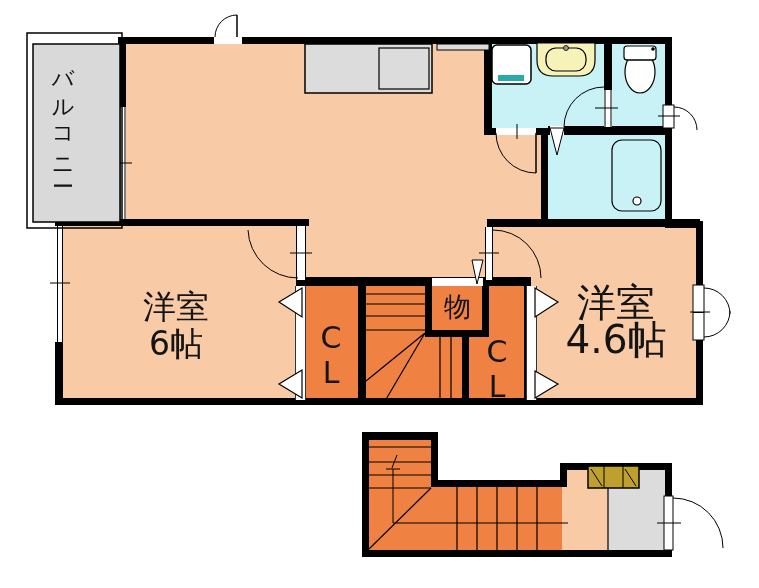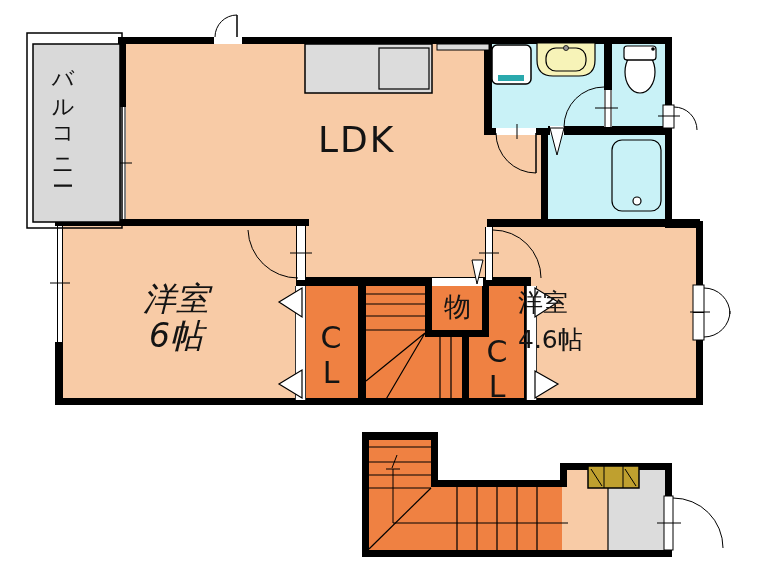--- a/index.html
+++ b/index.html
@@ -3,22 +3,22 @@
 <meta charset="utf-8">
 <style>
   html,body{margin:0;padding:0;background:#fff;}
   .canvas{position:relative;width:759px;height:588px;background:#ffffff;overflow:hidden;
           font-family:"DejaVu Sans",sans-serif;color:#111;}
   .plan-svg{position:absolute;left:0;top:0;}
   .lbl{position:absolute;line-height:1;white-space:nowrap;color:#141414;}
   .lbl-balcony{left:52px;top:54px;font-size:22px;writing-mode:vertical-rl;letter-spacing:5px;}
   .lbl-ldk1{left:318px;top:122px;font-size:36px;letter-spacing:2px;}
   .lbl-ldk2{left:319px;top:158px;font-size:35px;}
-  .lbl-room6{left:106px;top:280px;width:140px;text-align:center;font-size:33px;line-height:37px;white-space:pre-line;font-style:italic;}
-  .lbl-room46{left:518px;top:284px;width:148px;font-size:25px;line-height:37px;white-space:pre-line;}
+  .lbl-room6{left:106px;top:288px;width:140px;text-align:center;font-size:33px;line-height:37px;white-space:pre-line;}
+  .lbl-room46{left:542px;top:284px;width:148px;text-align:center;font-size:39px;line-height:37px;white-space:pre-line;}
   .lbl-cl{width:40px;text-align:center;font-size:30px;line-height:35px;white-space:pre-line;}
   .lbl-cl-left{left:311px;top:320px;}
   .lbl-cl-right{left:477px;top:334px;}
   .lbl-storage{left:444px;top:293px;font-size:27px;}
 </style>
 </head>
 <body>
 
 <div class="canvas">
 
@@ -207,21 +207,20 @@
     </g>
 
     <g>
       <rect x="664" y="496" width="9" height="54" fill="#fff" stroke="#000" stroke-width="1"></rect>
       <path d="M673,498 A50 50 0 0 1 723,548 M657,523 H681" stroke="#000" stroke-width="1" fill="none"></path>
     </g>
   </g>
 </svg>
 
   <div class="lbl lbl-balcony">バルコニー</div>
-  <div class="lbl lbl-ldk1">LDK</div>
   <div class="lbl lbl-room6"><span>洋室</span>
 <span>6帖</span></div>
   <div class="lbl lbl-room46"><span>洋室</span>
 <span>4.6帖</span></div>
   <div class="lbl lbl-cl lbl-cl-left">C
 L</div>
   <div class="lbl lbl-cl lbl-cl-right">C
 L</div>
   <div class="lbl lbl-storage">物</div>
 </div>

